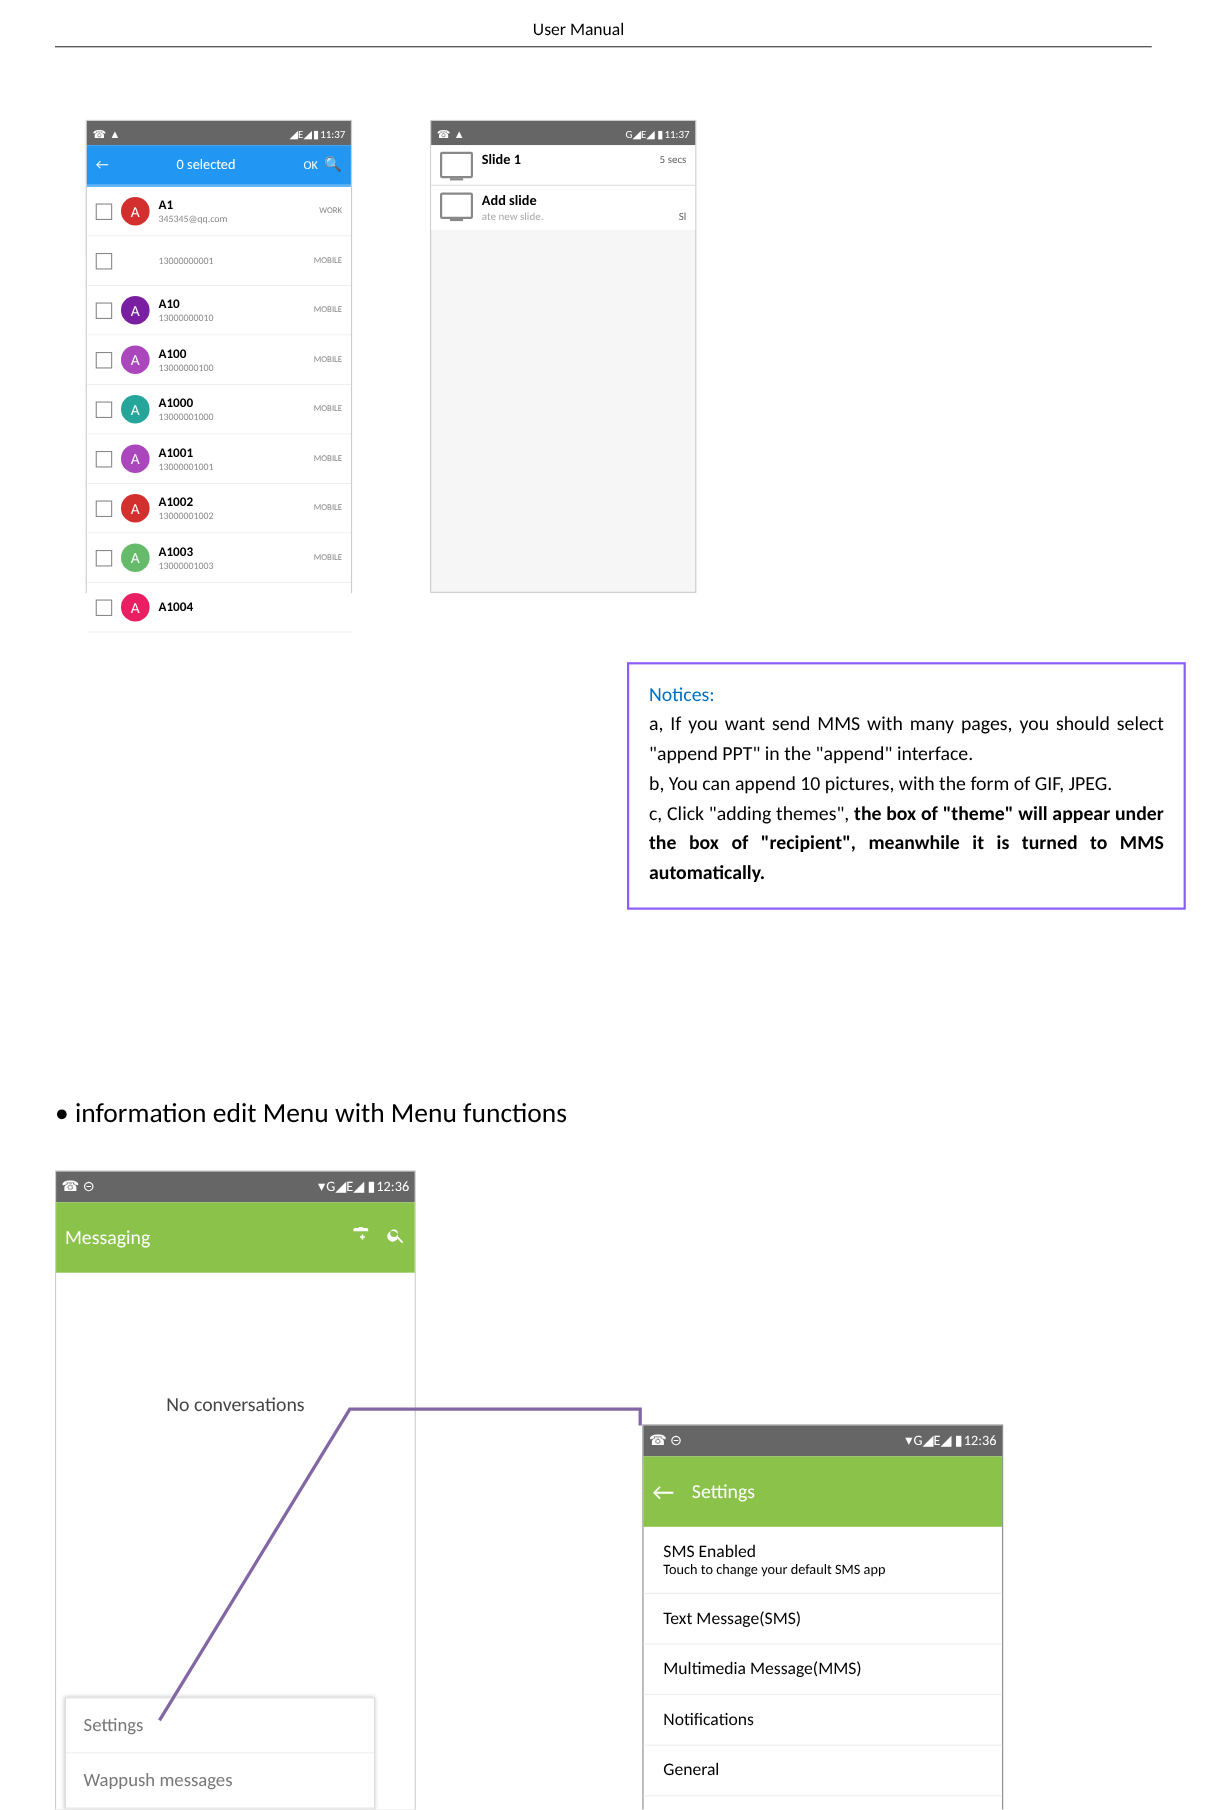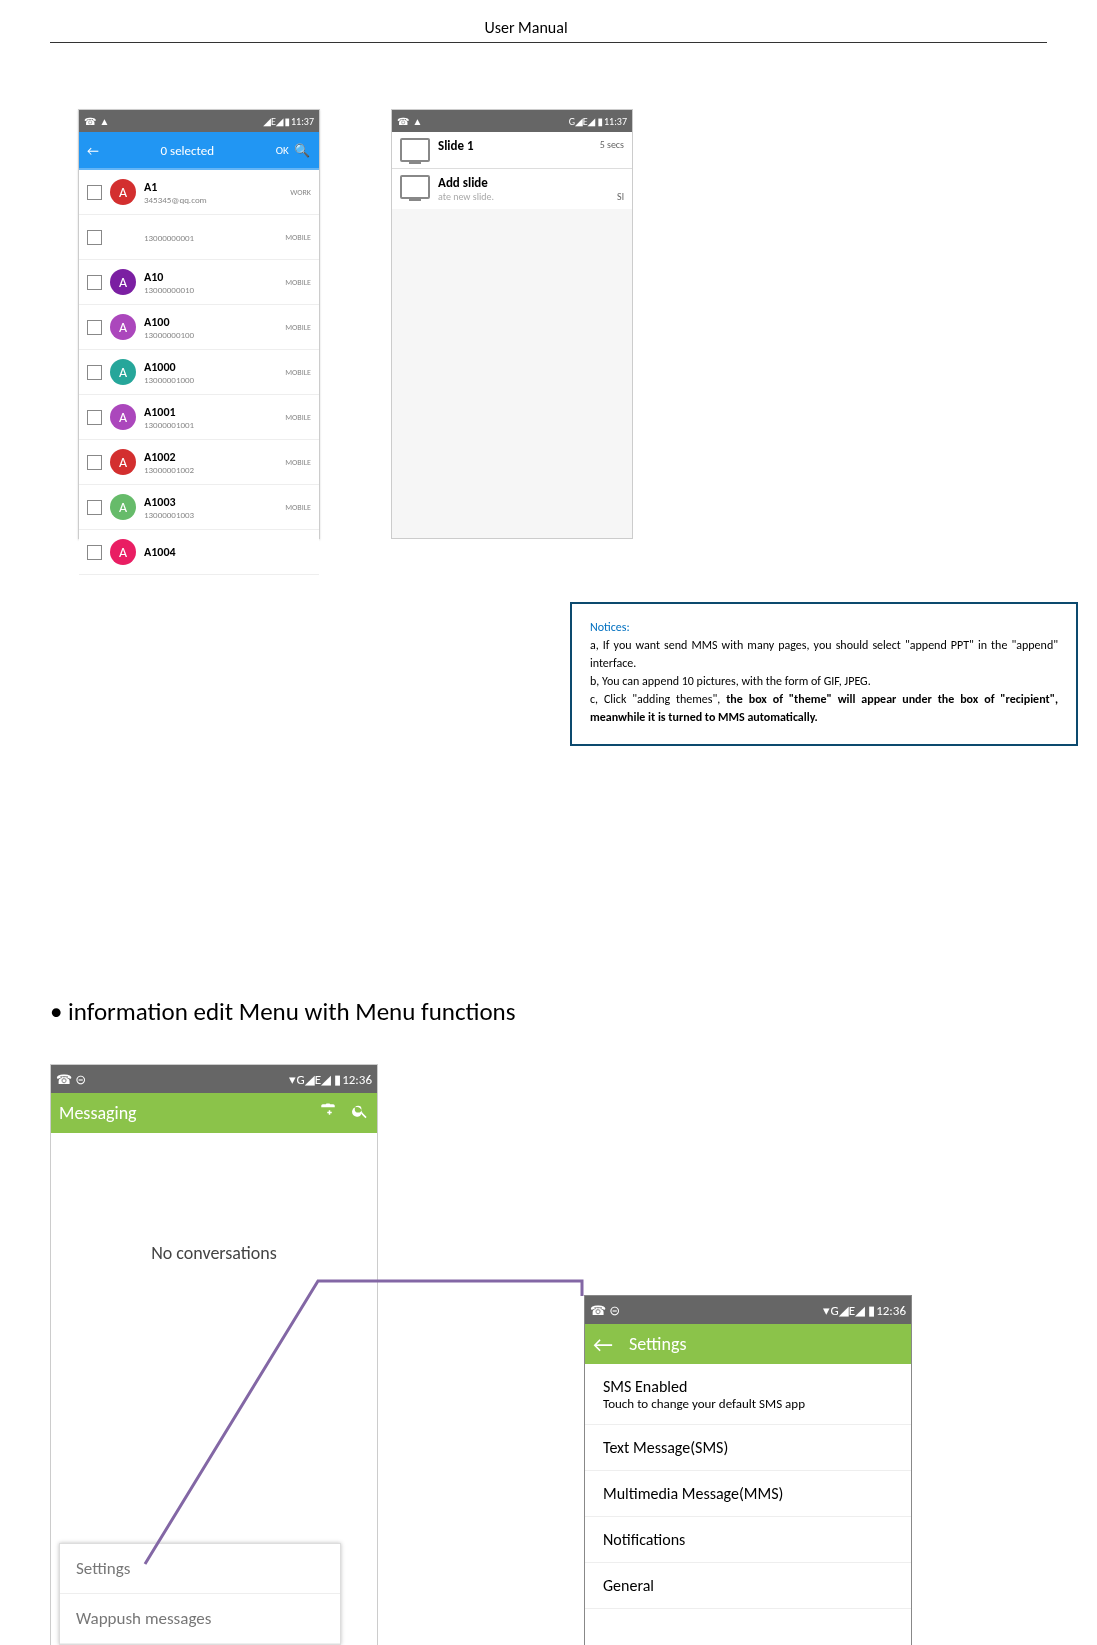--- a/index.html
+++ b/index.html
@@ -12,36 +12,36 @@
 .sshot.s2{left:391px;top:109px;width:240px;height:428px;background:#f6f6f6}
 .sshot.s3{left:50px;top:1064px;width:326px;height:580px}
 .sshot.s4{left:584px;top:1295px;width:326px;height:580px;border-color:#888}
 .statusbar{height:22px;background:#666;color:#fff;font-size:10px;display:flex;justify-content:space-between;align-items:center;padding:0 5px}
 .statusbar.big{height:28px;font-size:13px}
 .statusbar .lft{display:flex;gap:3px}
 .statusbar .rgt{display:flex;gap:1px;align-items:center}
 .hdrbar{height:36px;color:#fff;display:flex;align-items:center;padding:0 8px;font-size:13px}
 .hdrbar.blue{background:#2196f3}
 .hdrbar.green{background:#8bc34a}
-.hdrbar.green2{background:#8bc34a;height:40px;font-size:18px}
+.hdrbar.green2{background:#8bc34a;height:64px;font-size:18px}
 .hdrbar .grow{flex:1}
 .row{display:flex;align-items:center;padding:4px 8px;border-bottom:1px solid #eee;background:#fff;min-height:36px}
 .row .cb{width:13px;height:13px;border:1.5px solid #888;margin-right:8px}
 .row .av{width:26px;height:26px;border-radius:50%;display:flex;align-items:center;justify-content:center;color:#fff;font-size:14px;margin-right:8px}
 .row .info{flex:1}
 .row .nm{font-size:12px;font-weight:bold}
 .row .sub{font-size:9px;color:#888}
 .row .tag{font-size:8px;color:#888}
 .srow{display:flex;align-items:flex-start;padding:6px 8px;gap:8px;background:#fff}
 .srow .ico{width:26px;height:20px;border:2px solid #888;border-radius:2px;position:relative}
 .srow .ico:after{content:"";position:absolute;left:7px;right:7px;bottom:-4px;height:2px;background:#888}
 .srow .txt{flex:1;font-weight:bold;font-size:13px}
 .srow .rt{font-size:10px;color:#666}
 .srow .sb{font-size:10px;color:#aaa;flex:1}
-.box{position:absolute;left:570px;top:602px;width:468px;border:2px solid #0c4a6e;padding:14px 18px 18px 18px;font-size:12px;line-height:1.5}
+.box{position:absolute;left:570px;top:602px;width:468px;border:2px solid #8b5cf6;padding:14px 18px 18px 18px;font-size:18px;line-height:1.5}
 .box .ttl{color:#0070c0}
 .bullet{position:absolute;left:50px;top:996px;font-size:25px}
 .msg-body{text-align:center;padding-top:109px;font-size:18px;color:#444}
 .pop{position:absolute;left:8px;width:280px;background:#fff;border:1px solid #ddd;box-shadow:0 0 4px rgba(0,0,0,0.25)}
 .pop .itm{padding:14px 16px;font-size:17px;color:#777;border-bottom:1px solid #eee}
 .set-row{padding:13px 18px;border-bottom:1px solid #eee;font-size:16px}
 .set-row .st{font-size:13px;color:#000000}
 svg.icb{width:18px;height:18px;fill:#fff}
 </style>
 </head>

